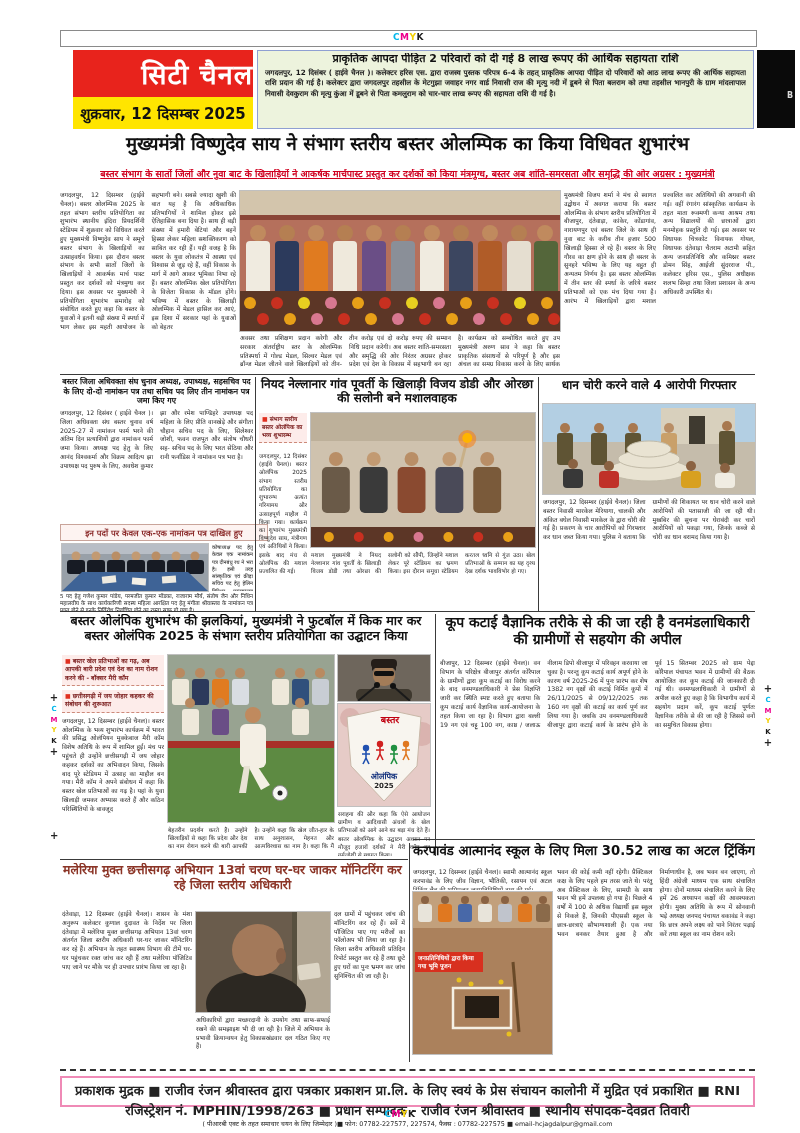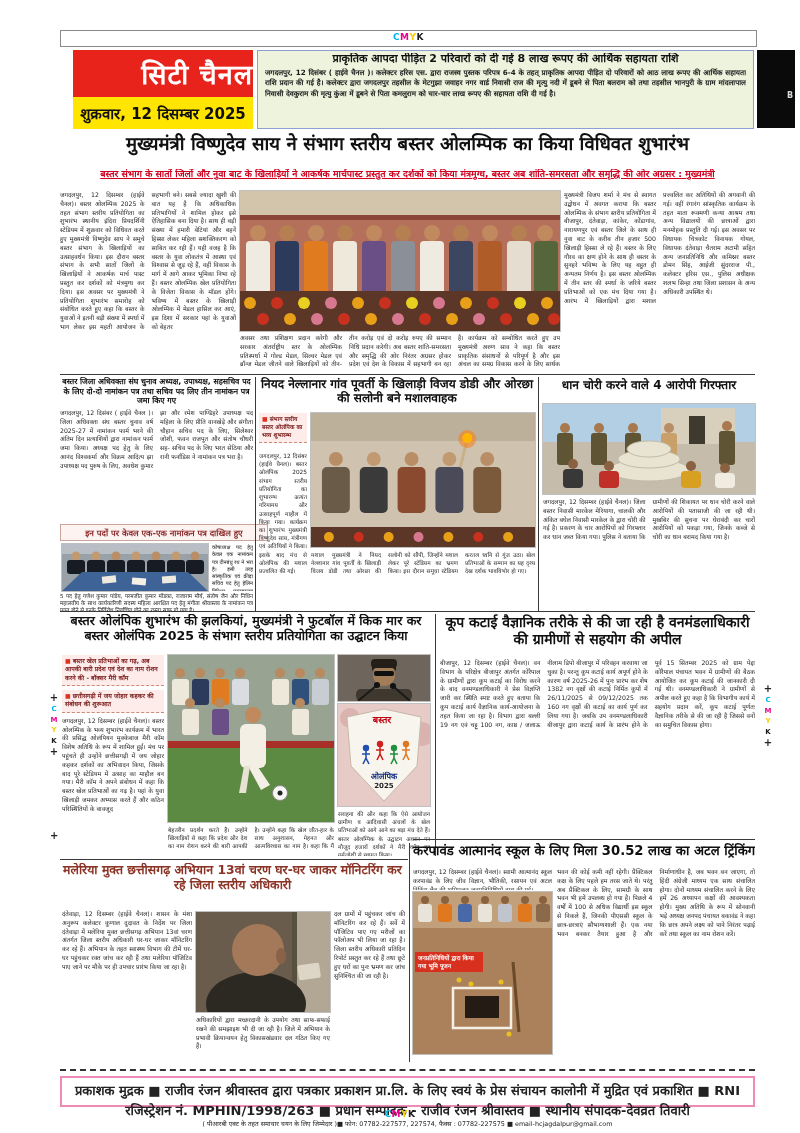--- a/index.html
+++ b/index.html
@@ -315,21 +315,21 @@
         <g stroke="#209040">
             <circle cx="56" cy="44" r="2.4" fill="#209040"></circle>
             <path d="M56 47 l0 7 m-4 -4 l8 0 m-4 4 l-3 6 m3 -6 l3 6"></path>
           </g>
         <g stroke="#e07820">
             <circle cx="68" cy="40" r="2.4" fill="#e07820"></circle>
             <path d="M68 43 l0 7 m-4 -4 l8 0 m-4 4 l-3 6 m3 -6 l3 6"></path>
           </g>
       </g>
     </svg>
-    <div class="abs" style="left:4px;top:9px;width:80px;text-align:center;font-weight:bold;font-size:9.5px;color:#c00010;">बस्तर</div>
+    <div class="abs" style="left:12px;top:9px;width:80px;text-align:center;font-weight:bold;font-size:9.5px;color:#c00010;">बस्तर</div>
     <div class="abs" style="left:0;top:66px;width:92px;text-align:center;font-weight:bold;font-size:8px;color:#12307c;">ओलंपिक</div>
     <div class="abs" style="left:0;top:78px;width:92px;text-align:center;font-weight:bold;font-size:7px;color:#222;">2025</div>
   </div>
   <div class="abs bt" style="left:338px;top:810px;width:92px;height:46px;font-size:5.8px;">सराहना की और कहा कि ऐसे आयोजन ग्रामीण व आदिवासी अंचलों के खेल प्रतिभाओं को आगे आने का बड़ा मंच देते हैं। बस्तर ओलम्पिक के उद्घाटन अवसर पर मौजूद हजारों दर्शकों ने मैरी कॉम का गर्मजोशी से स्वागत किया।</div>
 
   <div class="abs vline" style="left:435px;top:614px;height:242px;"></div>
 
   <div class="abs hl" style="left:440px;top:614px;width:315px;height:40px;font-size:14px;">कूप कटाई वैज्ञानिक तरीके से की जा रही है वनमंडलाधिकारी की ग्रामीणों से सहयोग की अपील</div>
   <div class="abs bt cols3" style="left:440px;top:659px;width:315px;height:176px;">बीजापुर, 12 दिसम्बर (हाईवे चैनल)। वन विभाग के परिक्षेत्र बीजापुर अंतर्गत कोरैपाल के ग्रामीणों द्वारा कूप कटाई का विरोध करने के बाद वनमण्डलाधिकारी ने प्रेस विज्ञप्ति जारी कर स्थिति स्पष्ट करते हुए बताया कि कूप कटाई कार्य वैज्ञानिक कार्य-आयोजना के तहत किया जा रहा है। विभाग द्वारा बल्ली 19 नग एवं चट्टू 100 नग, काष्ठ / जलाऊ नीलाम डिपो बीजापुर में परिवहन करवाया जा चुका है। परन्तु कूप कटाई कार्य अपूर्ण होने के कारण वर्ष 2025-26 में पुनः प्रारंभ कर शेष 1382 नग वृक्षों की कटाई निर्मित कूपों में 26/11/2025 से 09/12/2025 तक 160 नग वृक्षों की कटाई का कार्य पूर्ण कर लिया गया है। जबकि उप वनमण्डलाधिकारी बीजापुर द्वारा कटाई कार्य के प्रारंभ होने के पूर्व 15 सितम्बर 2025 को ग्राम पेद्दा कोरैपाल पंचायत भवन में ग्रामीणों की बैठक आयोजित कर कूप कटाई की जानकारी दी गई थी। वनमण्डलाधिकारी ने ग्रामीणों से अपील करते हुए कहा है कि विभागीय कार्य में सहयोग प्रदान करें, कूप कटाई पूर्णतः वैज्ञानिक तरीके से की जा रही है जिससे वनों का समुचित विकास होगा।</div>
 

